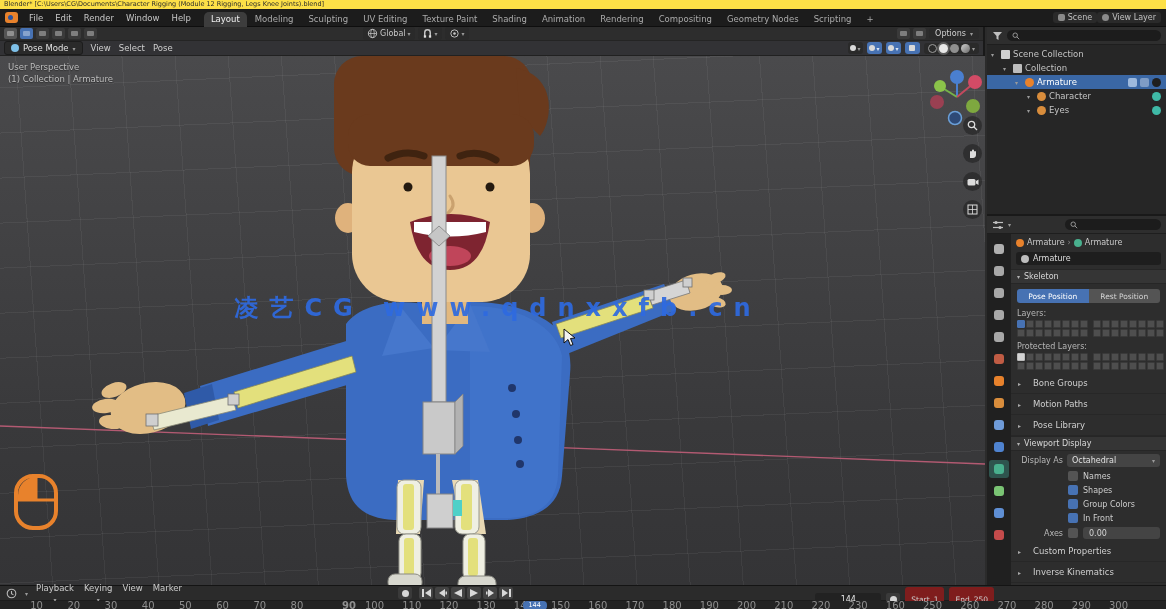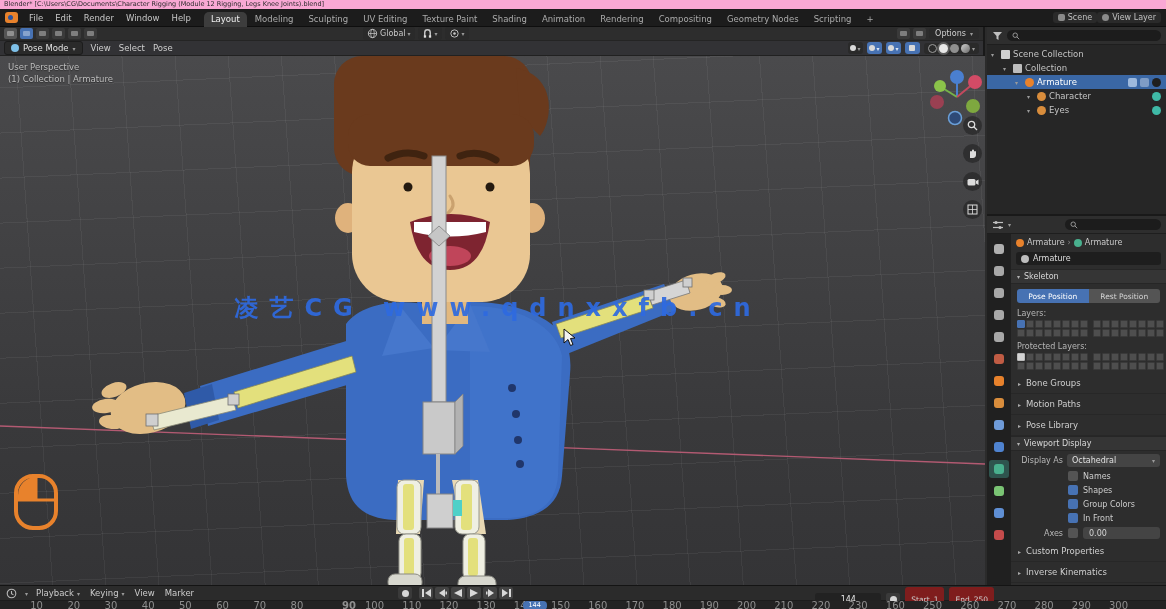--- a/index.html
+++ b/index.html
@@ -1,21 +1,21 @@
 <!DOCTYPE html>
 <html><head>
 <meta charset="utf-8">
 <style>
   html,body{margin:0;padding:0;background:#111;}
   #app{position:relative;width:1166px;height:609px;overflow:hidden;
        font-family:"DejaVu Sans",sans-serif;color:#c8c8c8;background:#2b2b2b;}
   #app *{box-sizing:border-box;}
 
   
-  .titlebar{position:absolute;left:0;top:0;width:1166px;height:9px;background:#f9a8d4;
+  .titlebar{position:absolute;left:0;top:0;width:1166px;height:9px;background:#fde047;
             color:#2a2a2a;font-size:6.5px;line-height:9px;padding:0 4px;white-space:nowrap;overflow:hidden;}
 
   
   .topbar{position:absolute;left:0;top:9px;width:1166px;height:18px;background:#1c1c1c;
           display:flex;align-items:center;padding:0 5px;border-bottom:1px solid #0e0e0e;}
   .blogo{width:13px;height:11px;border-radius:3px;background:#e8822c;position:relative;flex:0 0 auto;}
   .blogo::after{content:"";position:absolute;left:3px;top:3px;width:5px;height:5px;border-radius:50%;background:#2b54a0;}
   .menus{display:flex;gap:2px;margin-left:6px;}
   .menus span{font-size:8.5px;color:#c6c6c6;padding:1px 5px;border-radius:3px;cursor:default;}
   .wtabs{display:flex;gap:1px;margin-left:8px;align-items:flex-end;height:18px;}
@@ -108,41 +108,41 @@
   .phead .tri{font-size:6px;color:#b0b0b0;}
   .seg{display:flex;margin:5px 6px 4px;border-radius:3px;overflow:hidden;height:14px;}
   .seg>div{flex:1;display:flex;align-items:center;justify-content:center;font-size:7.5px;color:#d5d5d5;background:#545454;}
   .seg .active{background:#4772b3;color:#fff;}
   .lab{color:#b5b5b5;padding:2px 6px 1px;}
   .gridwrap{display:flex;gap:5px;padding:1px 6px 3px;}
   .layer-grid{display:grid;grid-template-columns:repeat(8,8px);grid-auto-rows:8px;gap:1px;}
   .lcell{background:#4e4e4e;border-radius:1px;border:1px solid #3a3a3a;}
   .lcell.on{background:#4772b3;border-color:#4772b3;}
   .lcell.onlight{background:#d4d4d4;border-color:#bbb;}
-  .collapsed-row{display:flex;align-items:center;gap:5px;height:21px;padding:0 7px;color:#cfcfcf;
+  .collapsed-row{display:flex;align-items:center;gap:12px;height:21px;padding:0 7px;color:#cfcfcf;
                  background:#2d2d2d;border-bottom:1px solid #272727;font-size:8.5px;}
   .collapsed-row .tri{font-size:6px;color:#a8a8a8;}
   .frow{display:flex;align-items:center;gap:4px;padding:3px 6px 2px;}
   .frow .flab{width:46px;text-align:right;color:#b8b8b8;flex:0 0 auto;}
   .select-field{flex:1;background:#444;border-radius:3px;height:13px;display:flex;align-items:center;
                 justify-content:space-between;padding:0 5px;color:#e0e0e0;}
   .cbrow{display:flex;align-items:center;gap:5px;padding:2px 6px;}
   .cbrow .flab{width:46px;text-align:right;color:#b8b8b8;flex:0 0 auto;}
   .cb{width:10px;height:10px;border-radius:2px;background:#545454;flex:0 0 auto;
       display:flex;align-items:center;justify-content:center;color:#fff;font-size:8px;}
   .cbrow.checked .cb{background:#4772b3;}
   .cbrow .cblab{color:#cdcdcd;}
   .axes-field{flex:1;background:#444;border-radius:3px;height:12px;color:#d5d5d5;
               display:flex;align-items:center;padding:0 6px;}
 
   
   .timeline{position:absolute;left:0;top:585px;width:1166px;height:24px;background:#262626;border-top:1px solid #141414;}
   .tl-head{position:relative;height:15px;background:#2b2b2b;border-bottom:1px solid #1c1c1c;
            display:flex;align-items:center;gap:8px;padding:0 6px;font-size:8.5px;}
-  .tl-menu{display:flex;align-items:center;gap:3px;color:#cccccc;}
+  .tl-menu{display:flex;align-items:center;gap:3px;color:#cccccc;flex-direction:column;}
   .tl-menu .caret{display:none;}
   .tl-menu.dropdown .caret{display:inline;}
   .transport{position:absolute;left:398px;top:1px;display:flex;align-items:center;gap:2px;}
   .tbtn{width:14px;height:12px;border-radius:2px;background:#434343;display:flex;align-items:center;justify-content:center;}
   .tbtn.rec{background:#3a3a3a;margin-right:5px;}
   .recdot{width:7px;height:7px;border-radius:50%;background:#d6d6d6;}
   .tl-right{position:absolute;right:172px;top:1px;display:flex;gap:5px;align-items:center;}
   .framefield{width:66px;height:12px;background:#222;border-radius:3px;color:#e6e6e6;
               display:flex;align-items:center;justify-content:center;font-size:8px;}
   .rangechip{height:24px;background:#7f1d1d;border-radius:3px;color:#cfcfcf;display:flex;gap:4px;

